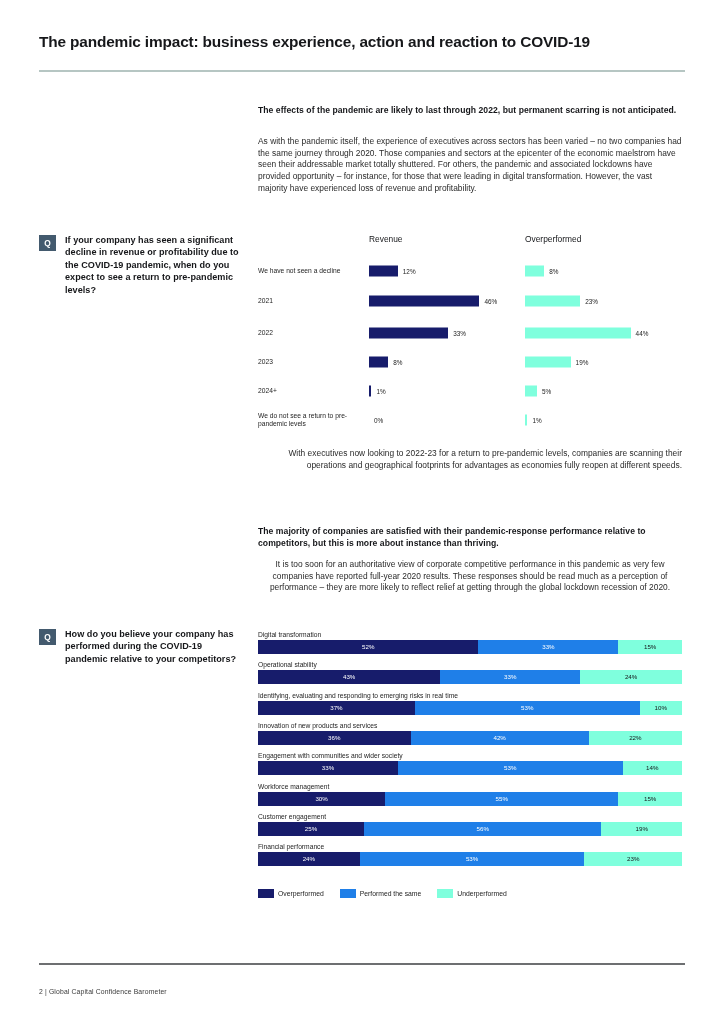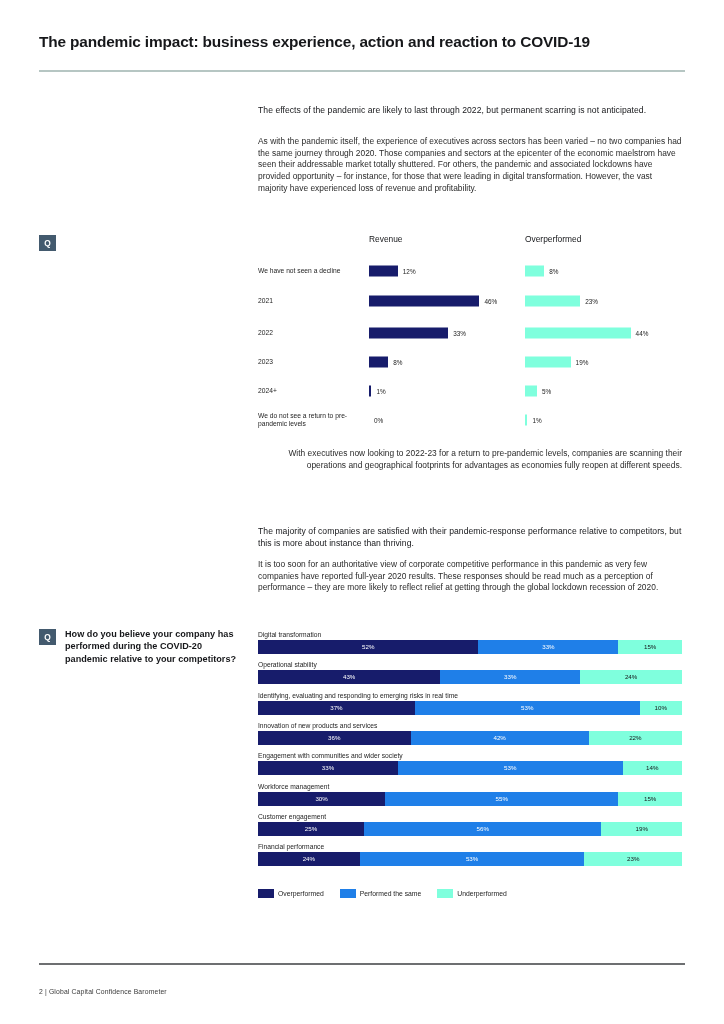--- a/index.html
+++ b/index.html
@@ -17,21 +17,21 @@
     color:#16171a;line-height:20px;
   }
   .title-rule{
     position:absolute;left:39px;top:70px;width:646px;height:2px;
     background:#b6c6c3;
   }
 
   
   .lede{
     position:absolute;left:258px;width:424px;
-    font-size:8.6px;font-weight:normal;line-height:11.6px;color:#16171a;
+    font-size:8.6px;font-weight:bold;line-height:11.6px;color:#16171a;
     letter-spacing:0.05px;
   }
   .para{
     position:absolute;left:258px;width:424px;
     font-size:8.4px;line-height:11.7px;color:#2a2a2a;letter-spacing:0.02px;
   }
 
   
   .qblock{position:absolute;display:flex;gap:9px;align-items:flex-start;}
   .qbadge{
@@ -109,20 +109,21 @@
 <div class="page">
 
   <div class="title">The pandemic impact: business experience, action and reaction to COVID-19</div>
   <div class="title-rule"></div>
 
   <div class="lede" style="top:105px;">The effects of the pandemic are likely to last through 2022, but permanent scarring is not anticipated.</div>
   <div class="para" style="top:136px;">As with the pandemic itself, the experience of executives across sectors has been varied – no two companies had the same journey through 2020. Those companies and sectors at the epicenter of the economic maelstrom have seen their addressable market totally shuttered. For others, the pandemic and associated lockdowns have provided opportunity – for instance, for those that were leading in digital transformation. However, the vast majority have experienced loss of revenue and profitability.</div>
 
   <div class="qblock" style="left:39px;top:234px;">
     <div class="qbadge">Q</div>
+    <div class="qtext">If your company has seen a significant decline in revenue or profitability due to the COVID-19 pandemic, when do you expect to see a return to pre-pandemic levels?</div>
   </div>
 
   <div class="c1">
     <div class="c1-head rev">Revenue</div>
     <div class="c1-head prof">Overperformed</div>
 
     <div class="c1-row" style="top:22px;">
       <div class="c1-cat">We have not seen a decline</div>
       <div class="c1-bar rev" style="width: 28.8px;"></div>
       <div class="c1-val" style="left: 144.8px;">12%</div>
@@ -167,25 +168,25 @@
 
       <div class="c1-val" style="left: 116px;">0%</div>
       <div class="c1-bar prof" style="width: 2.4px;"></div>
       <div class="c1-val" style="left: 274.4px;">1%</div>
     </div>
   </div>
 
   <div class="para" style="top:448px;text-align:right;">With executives now looking to 2022-23 for a return to pre-pandemic levels, companies are scanning their operations and geographical footprints for advantages as economies fully reopen at different speeds.</div>
 
   <div class="lede" style="top:526px;">The majority of companies are satisfied with their pandemic-response performance relative to competitors, but this is more about instance than thriving.</div>
-  <div class="para" style="top:559px;">It is too soon for an authoritative view of corporate competitive performance in this pandemic as very few companies have reported full-year 2020 results. These responses should be read much as a perception of performance – they are more likely to reflect relief at getting through the global lockdown recession of 2020.</div>
+  <div class="para" style="top:559px;text-align:center;">It is too soon for an authoritative view of corporate competitive performance in this pandemic as very few companies have reported full-year 2020 results. These responses should be read much as a perception of performance – they are more likely to reflect relief at getting through the global lockdown recession of 2020.</div>
 
   <div class="qblock" style="left:39px;top:628px;">
     <div class="qbadge">Q</div>
-    <div class="qtext">How do you believe your company has performed during the COVID-20 pandemic relative to your competitors?</div>
+    <div class="qtext">How do you believe your company has performed during the COVID-19 pandemic relative to your competitors?</div>
   </div>
 
   <div class="c2">
 
     <div class="c2-row" style="top:0px;">
       <div class="c2-label">Digital transformation</div>
       <div class="c2-bar">
         <div class="c2-seg s0" style="flex: 0 0 52%;">52%</div>
         <div class="c2-seg s1" style="flex: 0 0 33%;">33%</div>
         <div class="c2-seg s2" style="flex: 0 0 15%;">15%</div>

